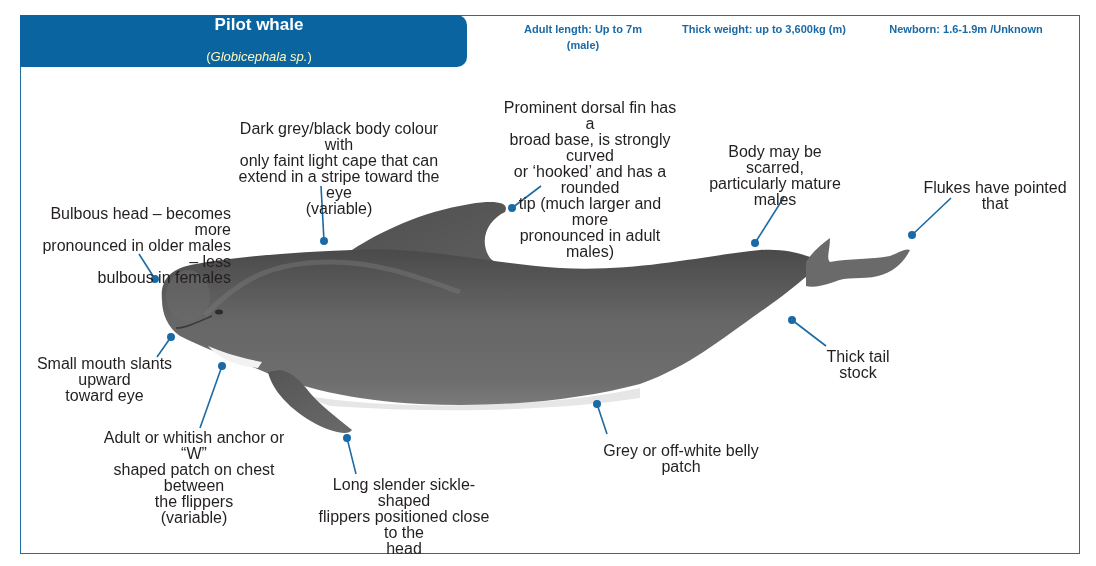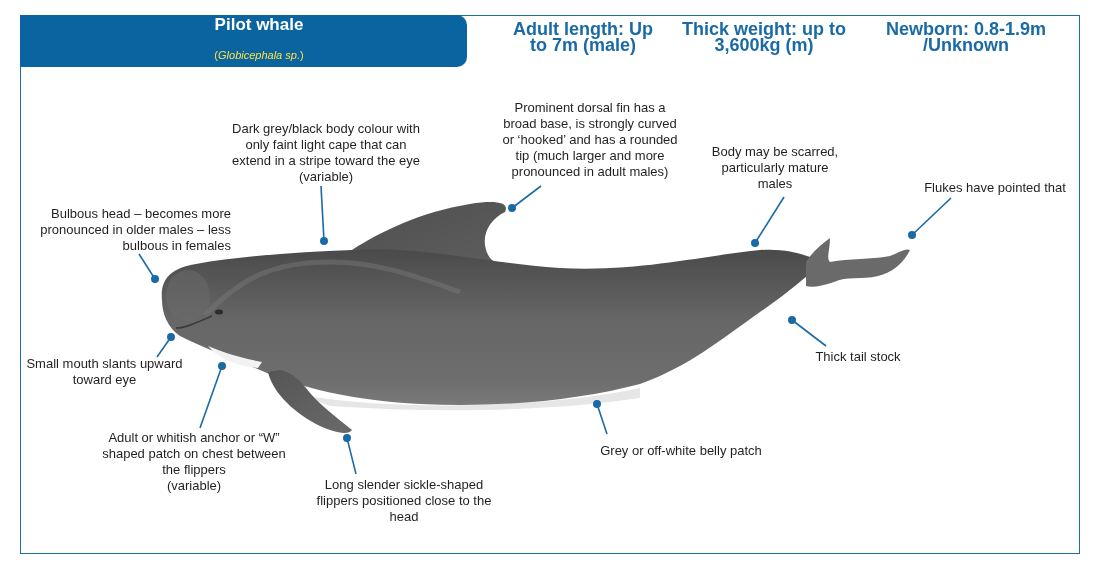--- a/index.html
+++ b/index.html
@@ -9,51 +9,51 @@
   .frame {
     position: absolute; left: 20px; top: 15px; width: 1060px; height: 539px;
     border: 1.5px solid #1f6fa3;
   }
   .title-box {
     position: absolute; left: 20px; top: 15px; width: 447px; height: 52px;
     background: #0a64a0; border-radius: 0 10px 10px 0;
     display: flex; align-items: center; padding-left: 31px; gap: 14px; flex-direction: column;
   }
   .title-main { color: #fff; font-weight: bold; font-size: 17px; }
-  .title-sci { color: #fde047; font-size: 11px; }
+  .title-sci { color: #fef9c3; font-size: 13px; }
   .title-sci .it { font-style: italic; }
 
   .stat {
     position: absolute; top: 21px; color: #1a6aa6; font-weight: bold;
-    font-size: 18px; line-height: 16px; text-align: center;
+    font-size: 11px; line-height: 16px; text-align: center;
   }
 
   .label {
-    position: absolute; font-size: 13px; line-height: 16px; color: #231f20;
+    position: absolute; font-size: 16px; line-height: 16px; color: #231f20;
     text-align: center; white-space: pre-line;
   }
   .label.left { text-align: right; }
 
   svg.art { position: absolute; left: 0; top: 0; }
 </style>
 </head>
 <body>
 
 <div class="frame"></div>
 
 <div class="title-box">
   <span class="title-main">Pilot whale</span>
   <span class="title-sci"><span>(</span><span class="it">Globicephala sp.</span><span>)</span></span>
 </div>
 
 <div class="stat" style="left:508px; width:150px;">Adult length: Up to 7m
 (male)</div>
 <div class="stat" style="left:672px; width:184px;">Thick weight: up to 3,600kg
 (m)</div>
-<div class="stat" style="left:866px; width:200px; white-space:pre-line;">Newborn: 0.8-1.9m /Unknown</div>
+<div class="stat" style="left:866px; width:200px; white-space:pre-line;">Newborn: 1.6-1.9m /Unknown</div>
 
 <svg class="art" width="1096" height="566" viewBox="0 0 1096 566">
   <defs>
     <linearGradient id="bodyGrad" x1="0" y1="0" x2="0" y2="1">
       <stop offset="0" stop-color="#4a4a4a"></stop>
       <stop offset="0.45" stop-color="#666666"></stop>
       <stop offset="0.85" stop-color="#6e6e6e"></stop>
       <stop offset="1" stop-color="#7a7a7a"></stop>
     </linearGradient>
     <linearGradient id="finGrad" x1="0" y1="0" x2="1" y2="1">
@@ -117,21 +117,21 @@
       <circle cx="222" cy="366" r="3.2"></circle>
     <line x1="356" y1="474" x2="347" y2="438"></line>
       <circle cx="347" cy="438" r="3.2"></circle>
     <line x1="607" y1="434" x2="597" y2="404"></line>
       <circle cx="597" cy="404" r="3.2"></circle>
     <line x1="826" y1="346" x2="792" y2="320"></line>
       <circle cx="792" cy="320" r="3.2"></circle>
   </g>
 </svg>
 
-<div class="label" style="left:223px; top:121px; width:206px;">Dark grey/black body colour with
+<div class="label" style="left:236px; top:121px; width:206px;">Dark grey/black body colour with
 only faint light cape that can
 extend in a stripe toward the eye
 (variable)</div>
 <div class="label" style="left:500px; top:100px; width:180px;">Prominent  dorsal fin  has a
 broad base, is strongly curved
 or ‘hooked’ and has a rounded
 tip (much larger and more
 pronounced in adult males)</div>
 <div class="label" style="left:700px; top:144px; width:150px;">Body may be scarred,
 particularly  mature

